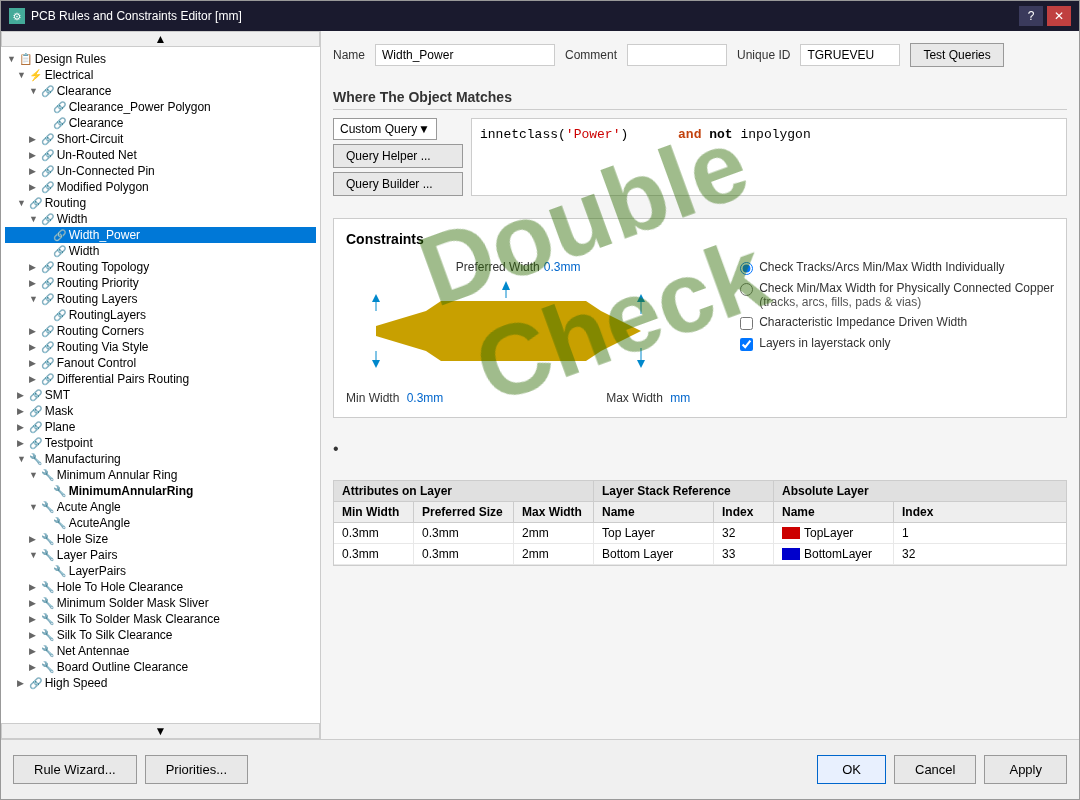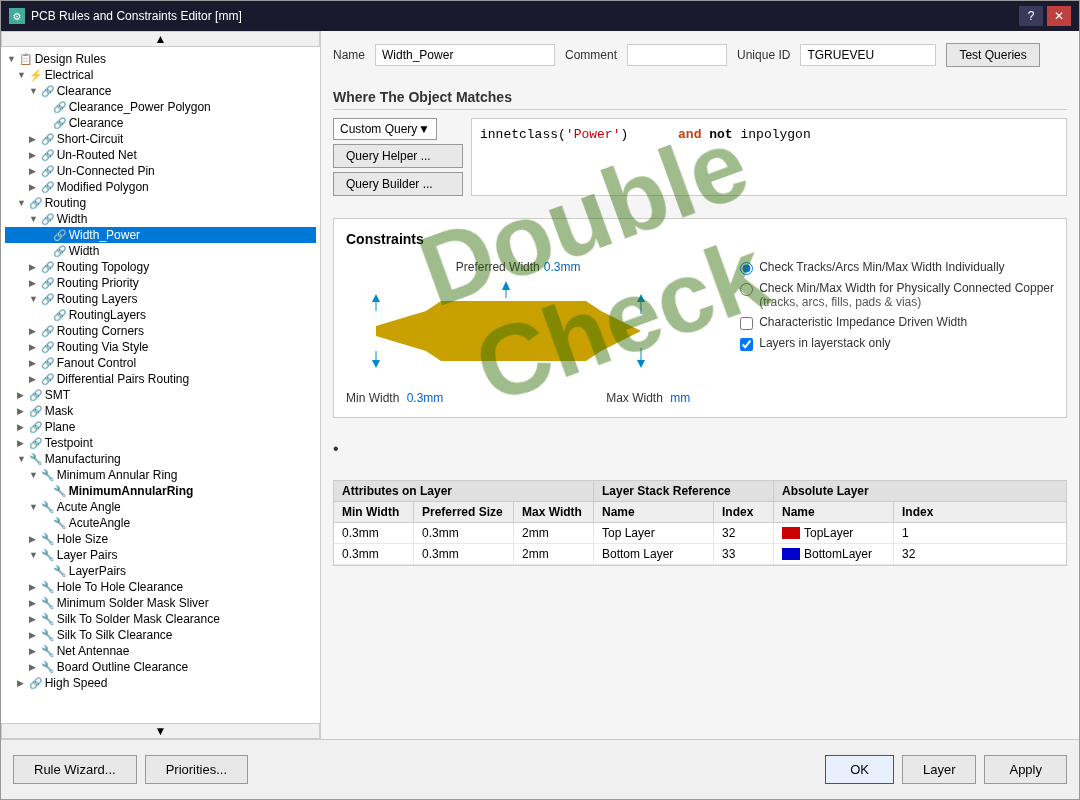--- a/index.html
+++ b/index.html
@@ -33,21 +33,21 @@
 
     
     .right-panel { flex: 1; background: #f5f5f5; display: flex; flex-direction: column; padding: 12px; gap: 22px; overflow-y: auto; }
 
     
     .header-row { display: flex; align-items: center; gap: 10px; }
     .field-label { color: #333; font-size: 12px; }
     .text-input { border: 1px solid #ccc; padding: 3px 6px; font-size: 12px; background: white; }
     .name-input { width: 180px; }
     .comment-input { width: 100px; }
-    .uid-input { width: 136px; }
+    .uid-input { width: 100px; }
     .test-btn { padding: 4px 12px; border: 1px solid #999; background: #e8e8e8; cursor: pointer; font-size: 12px; }
 
     
     .section-title { font-size: 14px; font-weight: bold; color: #333; border-bottom: 1px solid #ccc; padding-bottom: 4px; }
 
     
     .query-row { display: flex; gap: 8px; }
     .query-btn { padding: 4px 12px; border: 1px solid #999; background: #e8e8e8; cursor: pointer; font-size: 12px; width: 130px; text-align: left; }
     .query-dropdown { display: flex; align-items: center; border: 1px solid #999; background: white; padding: 3px 6px; font-size: 12px; cursor: pointer; width: 104px; justify-content: space-between; }
     .query-editor { flex: 1; border: 1px solid #ccc; background: white; padding: 8px; font-family: 'Courier New', monospace; font-size: 13px; min-height: 70px; }
@@ -455,19 +455,19 @@
     </div>
   </div>
 
   <div class="bottom-bar">
     <div class="bottom-left">
       <button class="bottom-btn">Rule Wizard...</button>
       <button class="bottom-btn">Priorities...</button>
     </div>
     <div class="bottom-right">
       <button class="bottom-btn-ok">OK</button>
-      <button class="bottom-btn">Layer</button>
+      <button class="bottom-btn">Cancel</button>
       <button class="bottom-btn-apply">Apply</button>
     </div>
   </div>
 </div>
 
 <div class="watermark">Double<br>Check</div>
 
 </body></html>

